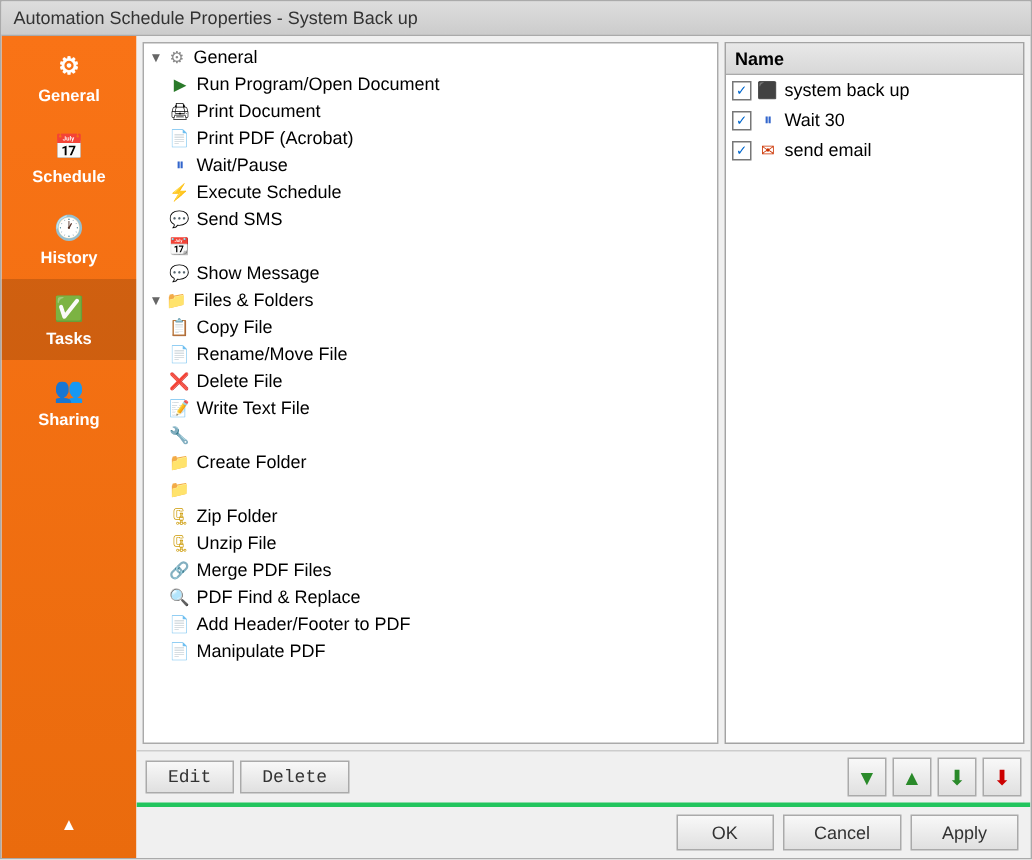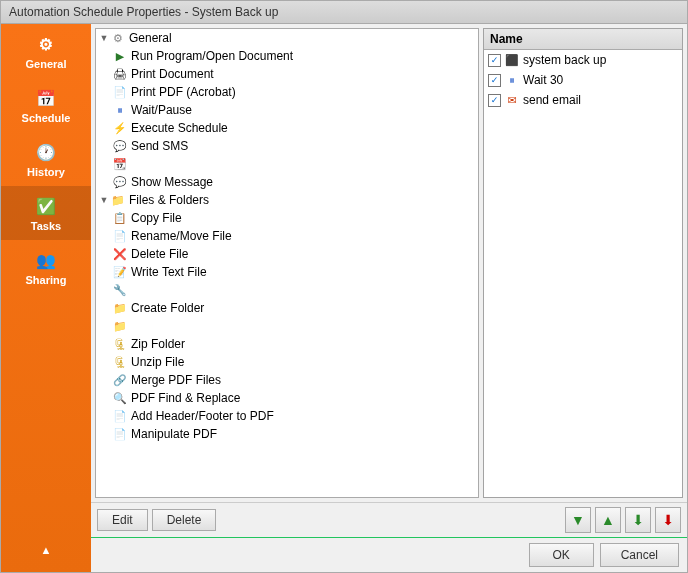--- a/index.html
+++ b/index.html
@@ -184,20 +184,21 @@
     }
     .btn {
       padding: 3px 14px;
       border: 1px solid #aaa;
       background: linear-gradient(to bottom, #f8f8f8, #e0e0e0);
       cursor: pointer;
       font-size: 12px;
       min-width: 50px;
       text-align: center;
       color: #333;
+      font-family: Liberation Mono, monospace;
     }
     .btn-icon {
       width: 26px;
       height: 26px;
       border: 1px solid #aaa;
       background: linear-gradient(to bottom, #f8f8f8, #e0e0e0);
       cursor: pointer;
       display: inline-flex;
       align-items: center;
       justify-content: center;
@@ -205,21 +206,21 @@
       padding: 0;
     }
     .spacer { flex: 1; }
     
     .action-bar {
       padding: 5px 8px;
       display: flex;
       justify-content: flex-end;
       gap: 6px;
       background: #f0f0f0;
-      border-top: 1px solid #22c55e;
+      border-top: 3px solid #22c55e;
       flex-shrink: 0;
     }
     .action-btn {
       padding: 4px 20px;
       border: 1px solid #aaa;
       background: linear-gradient(to bottom, #f8f8f8, #e0e0e0);
       cursor: pointer;
       font-size: 12px;
       min-width: 65px;
       text-align: center;
@@ -421,16 +422,17 @@
           <span style="color:#2a8a2a;">⬇</span>
         </button>
         <button class="btn-icon">
           <span style="color:#cc0000;">⬇</span>
         </button>
       </div>
 
       <div class="action-bar">
         <button class="action-btn">OK</button>
         <button class="action-btn">Cancel</button>
+        <button class="action-btn">Apply</button>
       </div>
     </div>
   </div>
 </div>
 
 </body></html>

